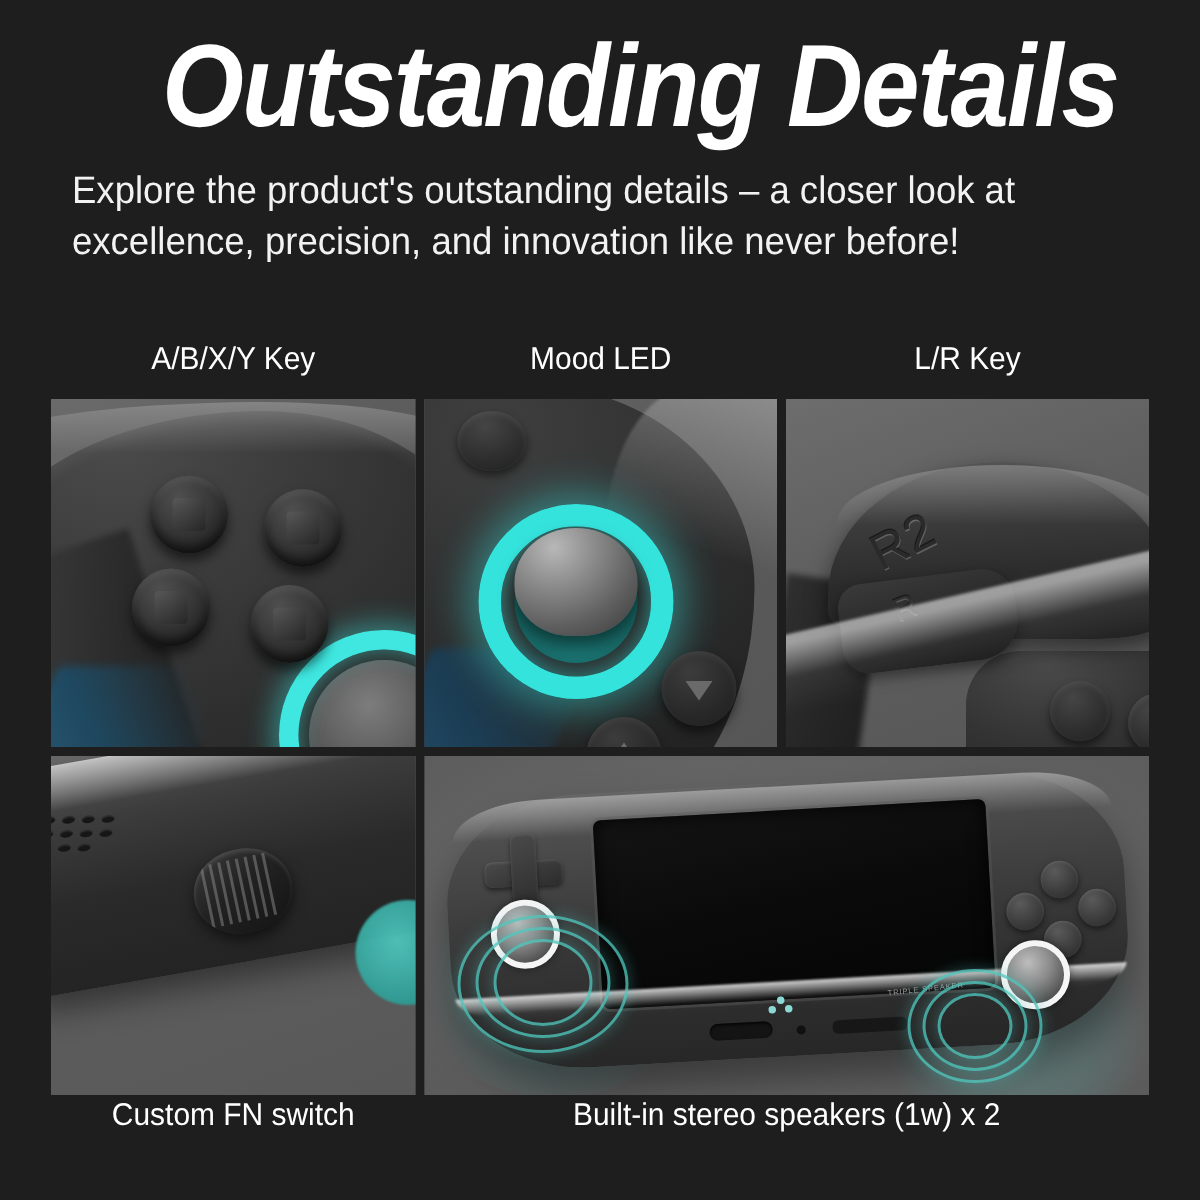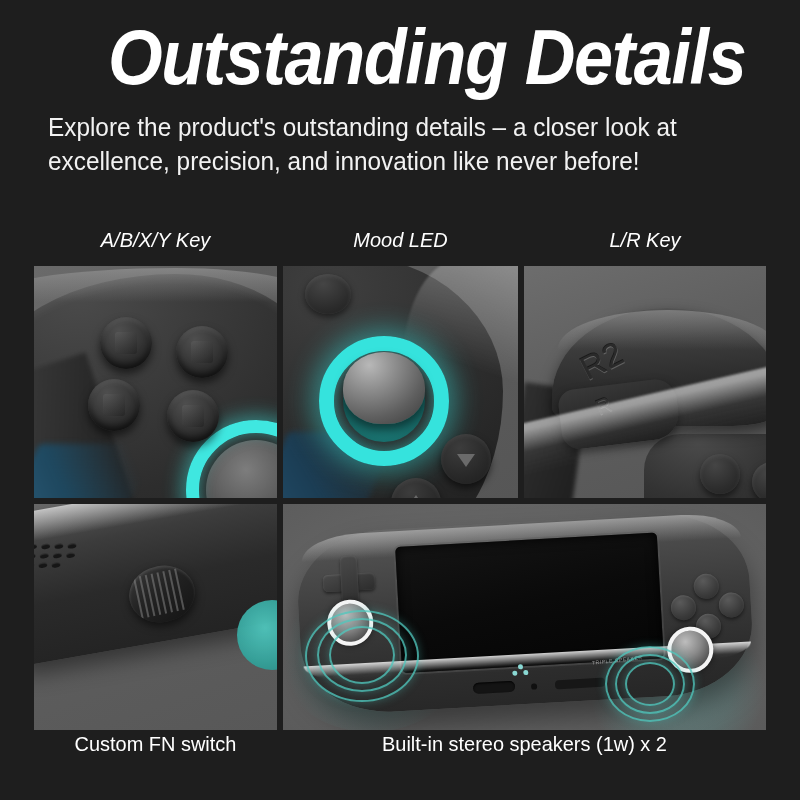--- a/index.html
+++ b/index.html
@@ -44,21 +44,21 @@
     line-height:1.34;
     color:#f2f2f2;
     transform:scaleX(0.955);
     transform-origin:left top;
   }
 
   
   .toplabels {
     position:absolute;
     left:34px; top:228px;
-    width:732px; height:34px;font-style:italic;
+    width:732px; height:34px;
   }
   .toplabel {
     position:absolute;
     top:0;
     font-size:21px;
     font-weight:400;
     color:#ffffff;
     white-space:nowrap;
     transform:scaleX(0.95);
   }

